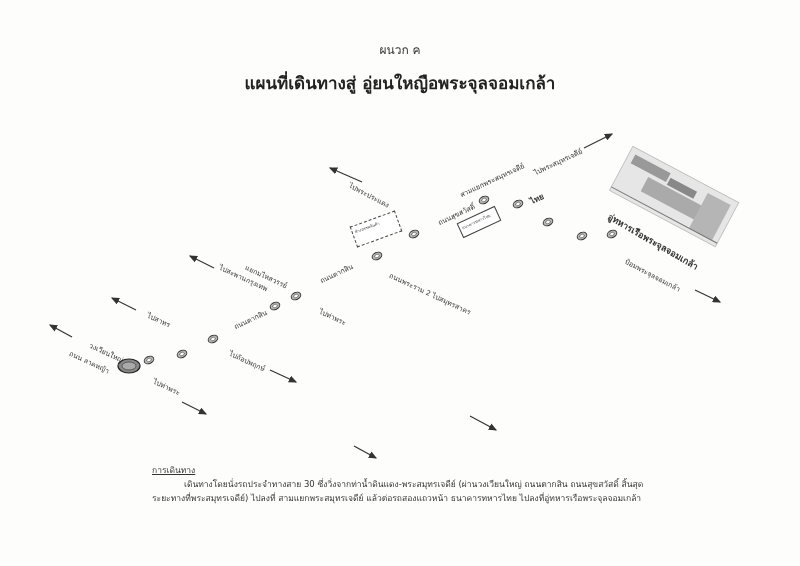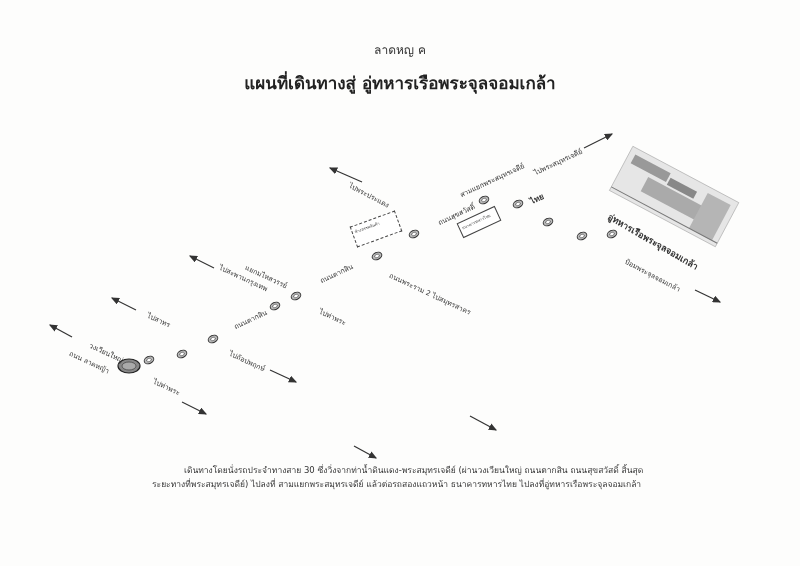--- a/index.html
+++ b/index.html
@@ -29,22 +29,22 @@
   .directions .heading { text-decoration: underline; }
   .directions .indent { padding-left: 32px; }
   .logo-box {
     position: absolute; border: 1px dashed #444; background: #fff;
     font-size: 4px; color: #444; padding: 2px;
   }
 </style>
 </head>
 <body>
 
-<div class="doc-subtitle">ลาดหญ ค</div>
-<div class="doc-title">แผนที่เดินทางสู่ อู่ทหารเรือพระจุลจอมเกล้า</div>
+<div class="doc-subtitle">ผนวก ค</div>
+<div class="doc-title">แผนที่เดินทางสู่ อู่ยนใหญือพระจุลจอมเกล้า</div>
 
 <div class="map">
   <svg width="800" height="566" style="position:absolute;left:0;top:0">
     <defs>
       <marker id="ah" markerWidth="7" markerHeight="6" refX="6" refY="3" orient="auto">
         <path d="M0,0 L7,3 L0,6 z" fill="#333"></path>
       </marker>
       <g id="car">
         <ellipse cx="0" cy="0" rx="5" ry="3.5" fill="#bbb" stroke="#333" stroke-width="1"></ellipse>
         <ellipse cx="0" cy="0" rx="2.5" ry="1.6" fill="#fff" stroke="#444" stroke-width="0.6"></ellipse>
@@ -105,15 +105,16 @@
   <div class="lbl" style="left:222px;top:262px;transform:rotate(25deg);">ไปสะพานกรุงเทพ</div>
   <div class="lbl" style="left:322px;top:306px;transform:rotate(25deg);">ไปท่าพระ</div>
   <div class="lbl" style="left:150px;top:310px;transform:rotate(25deg);">ไปสาทร</div>
   <div class="lbl" style="left:92px;top:340px;transform:rotate(25deg);">วงเวียนใหญ่</div>
   <div class="lbl" style="left:72px;top:348px;transform:rotate(25deg);">ถนน ลาดหญ้า</div>
   <div class="lbl" style="left:156px;top:376px;transform:rotate(25deg);">ไปท่าพระ</div>
   <div class="lbl" style="left:232px;top:348px;transform:rotate(25deg);">ไปถ้อปพฤกษ์</div>
 </div>
 
 <div class="directions">
+  <div class="heading">การเดินทาง</div>
   <div class="indent">เดินทางโดยนั่งรถประจำทางสาย 30 ซึ่งวิ่งจากท่าน้ำดินแดง-พระสมุทรเจดีย์ (ผ่านวงเวียนใหญ่ ถนนตากสิน ถนนสุขสวัสดิ์ สิ้นสุด</div>
   <div>ระยะทางที่พระสมุทรเจดีย์) ไปลงที่ สามแยกพระสมุทรเจดีย์ แล้วต่อรถสองแถวหน้า ธนาคารทหารไทย ไปลงที่อู่ทหารเรือพระจุลจอมเกล้า</div>
 </div>
 
 </body></html>

